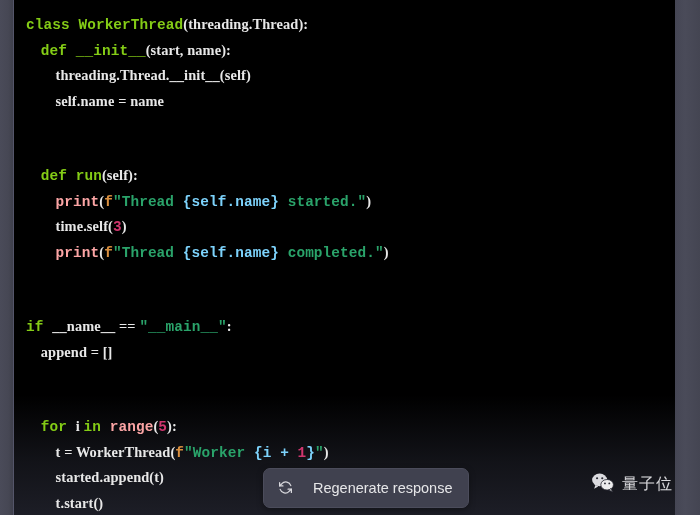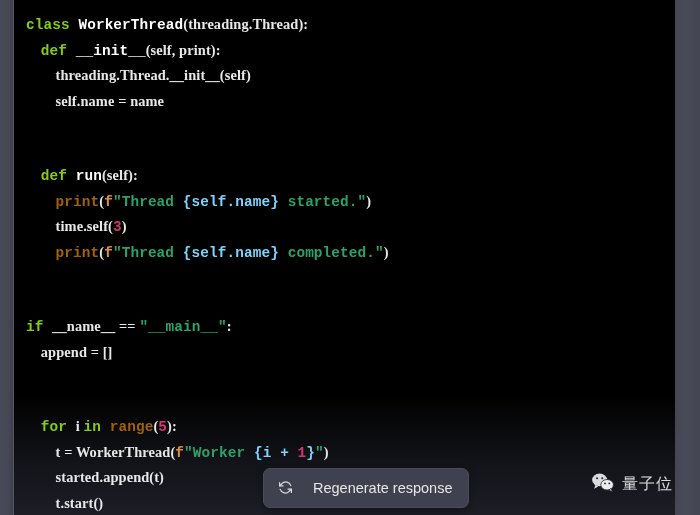--- a/index.html
+++ b/index.html
@@ -70,22 +70,22 @@
     line-height: 24.5px;
     font-weight: bold;
     color: #e8e8e8;
     white-space: pre;
     letter-spacing: 0.1px;
     z-index: 2;
   }
 
   
   .kw   { color: #84cc16; }        
-  .cls  { color: #ffffff; }        
-  .fn   { color: #a16207; }        
+  .cls  { color: #84cc16; }        
+  .fn   { color: #fca5a5; }        
   .str  { color: #2aa36a; }        
   .strf { color: #d98f3f; }        
   .interp { color: #7dd3fc; }      
   .num  { color: #d0366e; }        
   .pln  { color: #e8e8e8; font-family: Liberation Serif, serif; }
 
   
   .regen-btn {
     position: absolute;
     left: 263px;
@@ -128,21 +128,21 @@
 </head>
 <body>
 
 <div id="screen">
 
   <div class="gutter-left"></div>
   <div class="gutter-right"></div>
 
   <div class="code-area">
     <pre class="code" id="code-pre"><span class="kw">class </span><span class="cls">WorkerThread</span><span class="pln">(threading.Thread):</span>
-<span class="pln">    </span><span class="kw">def </span><span class="cls">__init__</span><span class="pln">(self, print):</span>
+<span class="pln">    </span><span class="kw">def </span><span class="cls">__init__</span><span class="pln">(start, name):</span>
 <span class="pln">        threading.Thread.__init__(self)</span>
 <span class="pln">        self.name = name</span>
 
 
 <span class="pln">    </span><span class="kw">def </span><span class="cls">run</span><span class="pln">(self):</span>
 <span class="pln">        </span><span class="fn">print</span><span class="pln">(</span><span class="strf">f</span><span class="str">"Thread </span><span class="interp">{self.name}</span><span class="str"> started."</span><span class="pln">)</span>
 <span class="pln">        time.self(</span><span class="num">3</span><span class="pln">)</span>
 <span class="pln">        </span><span class="fn">print</span><span class="pln">(</span><span class="strf">f</span><span class="str">"Thread </span><span class="interp">{self.name}</span><span class="str"> completed."</span><span class="pln">)</span>
 
 

